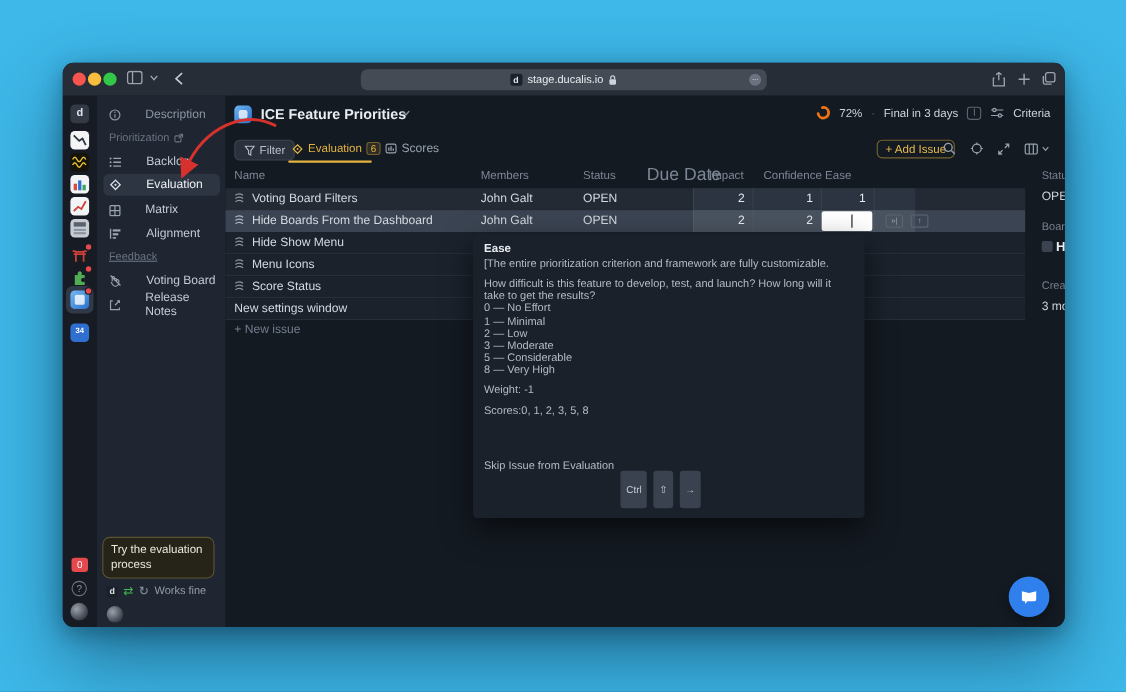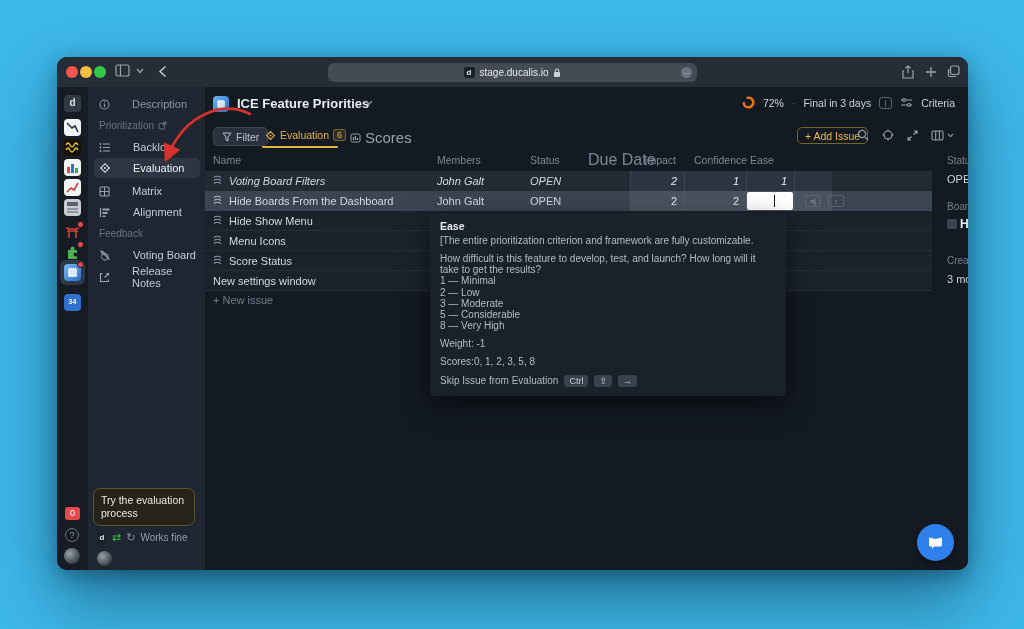--- a/index.html
+++ b/index.html
@@ -75,35 +75,35 @@
   
   .filter-btn { position:absolute; left:8px; top:40px; height:19px; display:flex; align-items:center; gap:4px;
                 border:1px solid #3d4552; background:#2a313c; border-radius:5px; padding:0 8px;
                 color:#b9c1cc; font-size:10.5px; }
   .tab-eval { position:absolute; left:60px; top:42px; display:flex; align-items:center; gap:4px;
               color:#e3b341; font-size:10.5px; }
   .eval-count { border:1px solid rgba(227,179,65,.4); background:rgba(227,179,65,.12); border-radius:3px;
                 padding:0 3px; font-size:9px; }
   .eval-underline { position:absolute; left:57px; top:59px; width:76px; height:2px; background:#e3b341; border-radius:1px; }
   .tab-scores { position:absolute; left:145px; top:42px; display:flex; align-items:center; gap:4px;
-                color:#98a2ad; font-size:15px; }
+                color:#98a2ad; font-size:11px; }
   .add-issue { position:absolute; left:592px; top:40px; height:17px; display:flex; align-items:center;
                border:1px solid #77642c; border-radius:5px; padding:0 7px; color:#e8bb4a; font-size:10.5px; }
   .tool-icons { position:absolute; right:14px; top:42px; display:flex; align-items:center; gap:13px; color:#97a1ad; }
 
   
   .thead { position:absolute; top:63px; left:0; width:727px; height:20px; font-size:10.5px; color:#7d8795; }
   .cell { position:absolute; top:0; height:20px; line-height:20px; white-space:nowrap; font-size:11px; }
   .c-name{ left:24px; } .c-members{ left:232px; } .c-status{ left:325px; } .c-due{ left:383px; }
   .h-impact{ left:425px; width:54px; text-align:right; padding-right:8px; }
   .h-conf{ left:479px; width:62px; text-align:center; padding-left:10px; }
   .h-ease{ left:541px; width:48px; padding-left:4px; }
   .row { position:absolute; left:0; width:727px; height:20px; }
   .row .c-name, .row .c-members, .row .c-status { color:#d3d9e1; }
-  .r0{ top:84px; background:#232a34;font-style:italic; } 
+  .r0{ top:84px; background:#232a34; } 
   .r1{ top:104px; background:#3b4452; }
   .r2{ top:124px; } .r3{ top:144px; } .r4{ top:164px; } .r5{ top:184px; }
   .r2,.r3,.r4,.r5 { background:#1b222c; border-bottom:1px solid #262e39; }
   .wave-ic { position:absolute; left:7px; top:4px; }
   .ncell { position:absolute; top:0; height:20px; line-height:20px; text-align:right; padding-right:7px;
            font-size:11px; color:#e6eaef; border-left:1px solid rgba(124,138,158,.18); }
   .n-impact{ left:425px; width:54px; } .n-conf{ left:479px; width:62px; } .n-ease{ left:541px; width:48px; }
   .n-extra{ left:589px; width:38px; }
   .r0 .ncell{ background:#2b3440; } .r1 .ncell{ background:#49535f; }
   .ease-input { position:absolute; left:542px; top:1px; width:46px; height:18px; background:#ffffff;
@@ -115,21 +115,21 @@
   .new-issue { position:absolute; left:8px; top:204px; display:flex; gap:7px; align-items:center;
                color:#727d8c; font-size:11px; height:18px; }
 
   
   .crit-tip { position:absolute; left:225px; top:126px; width:356px; background:#1b212b; border-radius:4px;
               box-shadow:0 10px 28px rgba(0,0,0,.55); padding:8px 10px 9px 10px; font-size:10px;
               color:#b3bbc6; line-height:1.12; z-index:5; }
   .crit-tip .tip-title { color:#e9edf2; font-weight:bold; font-size:10.5px; margin-bottom:2px; }
   .tip-gap { height:7px; }
   .skip-row { display:flex; align-items:center; gap:6px; margin-top:7px; }
-  .kbd { background:#39424e; border-radius:3px; padding:1px 5px; font-size:9px; color:#c6cdd6; }
+  .kbd { background:#39424e; border-radius:3px; padding:12px 5px; font-size:9px; color:#c6cdd6;margin-top:42px; }
 
   
   .details { position:absolute; left:742px; top:64px; width:40px; font-size:10px; color:#76808f; }
   .details div { position:absolute; white-space:nowrap; }
   .dv { color:#ccd3db; font-size:11px; }
   .d-board-val { display:flex; align-items:center; gap:3px; font-weight:bold; color:#e9edf2; font-size:12px; }
   .mini-sq { width:10px; height:10px; border-radius:2px; background:#3a434f; display:inline-block; }
 
   
   .chat { position:absolute; left:712px; top:437px; width:37px; height:37px; border-radius:50%;
@@ -308,21 +308,21 @@
       <div class="sb-item" style="top:116px;">
         <svg class="ic" width="12" height="11" viewBox="0 0 12 11">
             <line x1="1.5" y1="1" x2="1.5" y2="10" stroke="#9aa4b0" stroke-width="1.2"></line>
             <rect x="3.5" y="1.5" width="7" height="2" fill="#9aa4b0"></rect>
             <rect x="3.5" y="5" width="5" height="2" fill="#9aa4b0"></rect>
             <rect x="3.5" y="8.5" width="3" height="1.5" fill="#9aa4b0"></rect>
           </svg>
         <span>Alignment</span>
       </div>
 
-      <div class="sb-section" style="top:141px;">
+      <div class="sb-section" style="top:141px;text-decoration:underline;">
         <span>Feedback</span>
       </div>
 
       <div class="sb-item" style="top:159px;">
         <svg class="ic" width="12" height="12" viewBox="0 0 12 12">
             <path d="M3 7 V3.5 a1 1 0 0 1 2 0 V6 M5 5 a1 1 0 0 1 2 .3 V6.5 M7 6 a1 1 0 0 1 2 .5 V8 a3 3 0 0 1 -5.5 1.8 L2 7.5" fill="none" stroke="#9aa4b0" stroke-width="1"></path>
             <line x1="1.5" y1="1.5" x2="10.5" y2="10.5" stroke="#9aa4b0" stroke-width="1.1"></line>
           </svg>
         <span>Voting Board</span>
       </div>
@@ -497,20 +497,21 @@
 
       <div class="new-issue">
         <span>+ New issue</span>
       </div>
 
       <div class="crit-tip">
         <div class="tip-title">Ease</div>
         <div>[The entire prioritization criterion and framework are fully customizable.</div>
         <div class="tip-gap"></div>
         <div>How difficult is this feature to develop, test, and launch? How long will it take to get the results?</div>
+        <div>0 — No Effort</div>
         <div>1 — Minimal</div>
         <div>2 — Low</div>
         <div>3 — Moderate</div>
         <div>5 — Considerable</div>
         <div>8 — Very High</div>
         <div class="tip-gap"></div>
         <div>Weight: -1</div>
         <div class="tip-gap"></div>
         <div>Scores:0, 1, 2, 3, 5, 8</div>
         <div class="skip-row">

